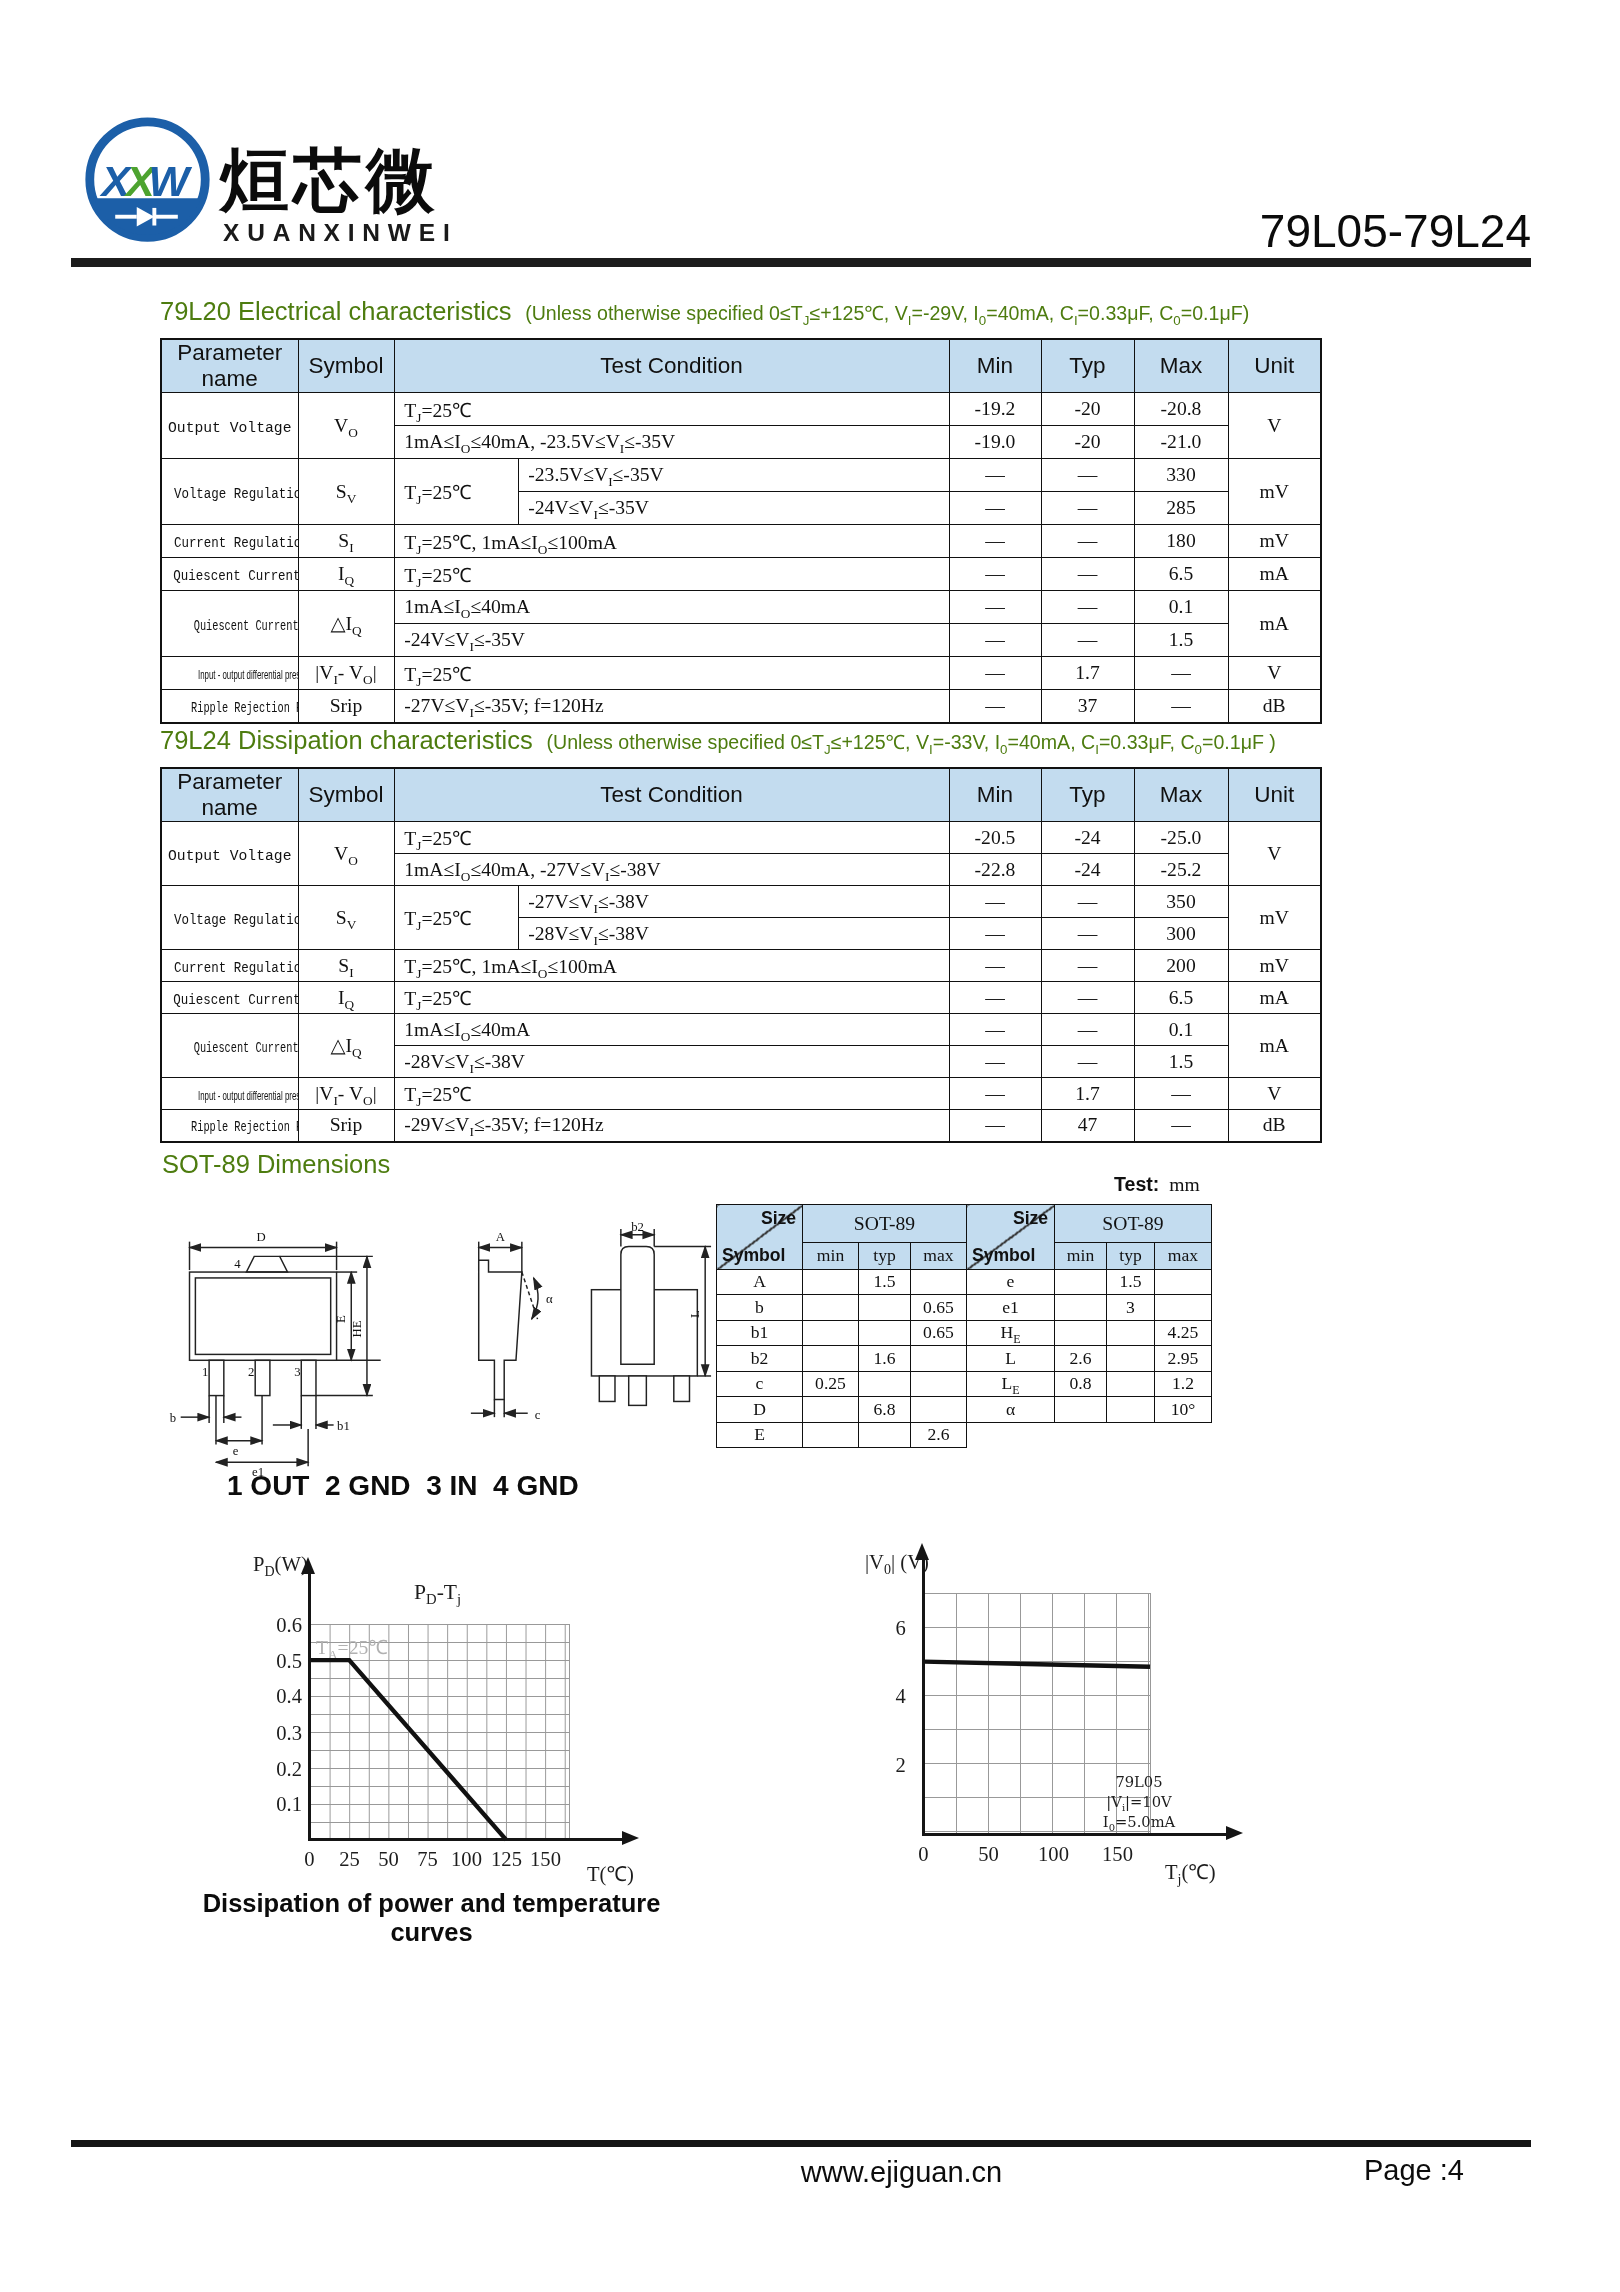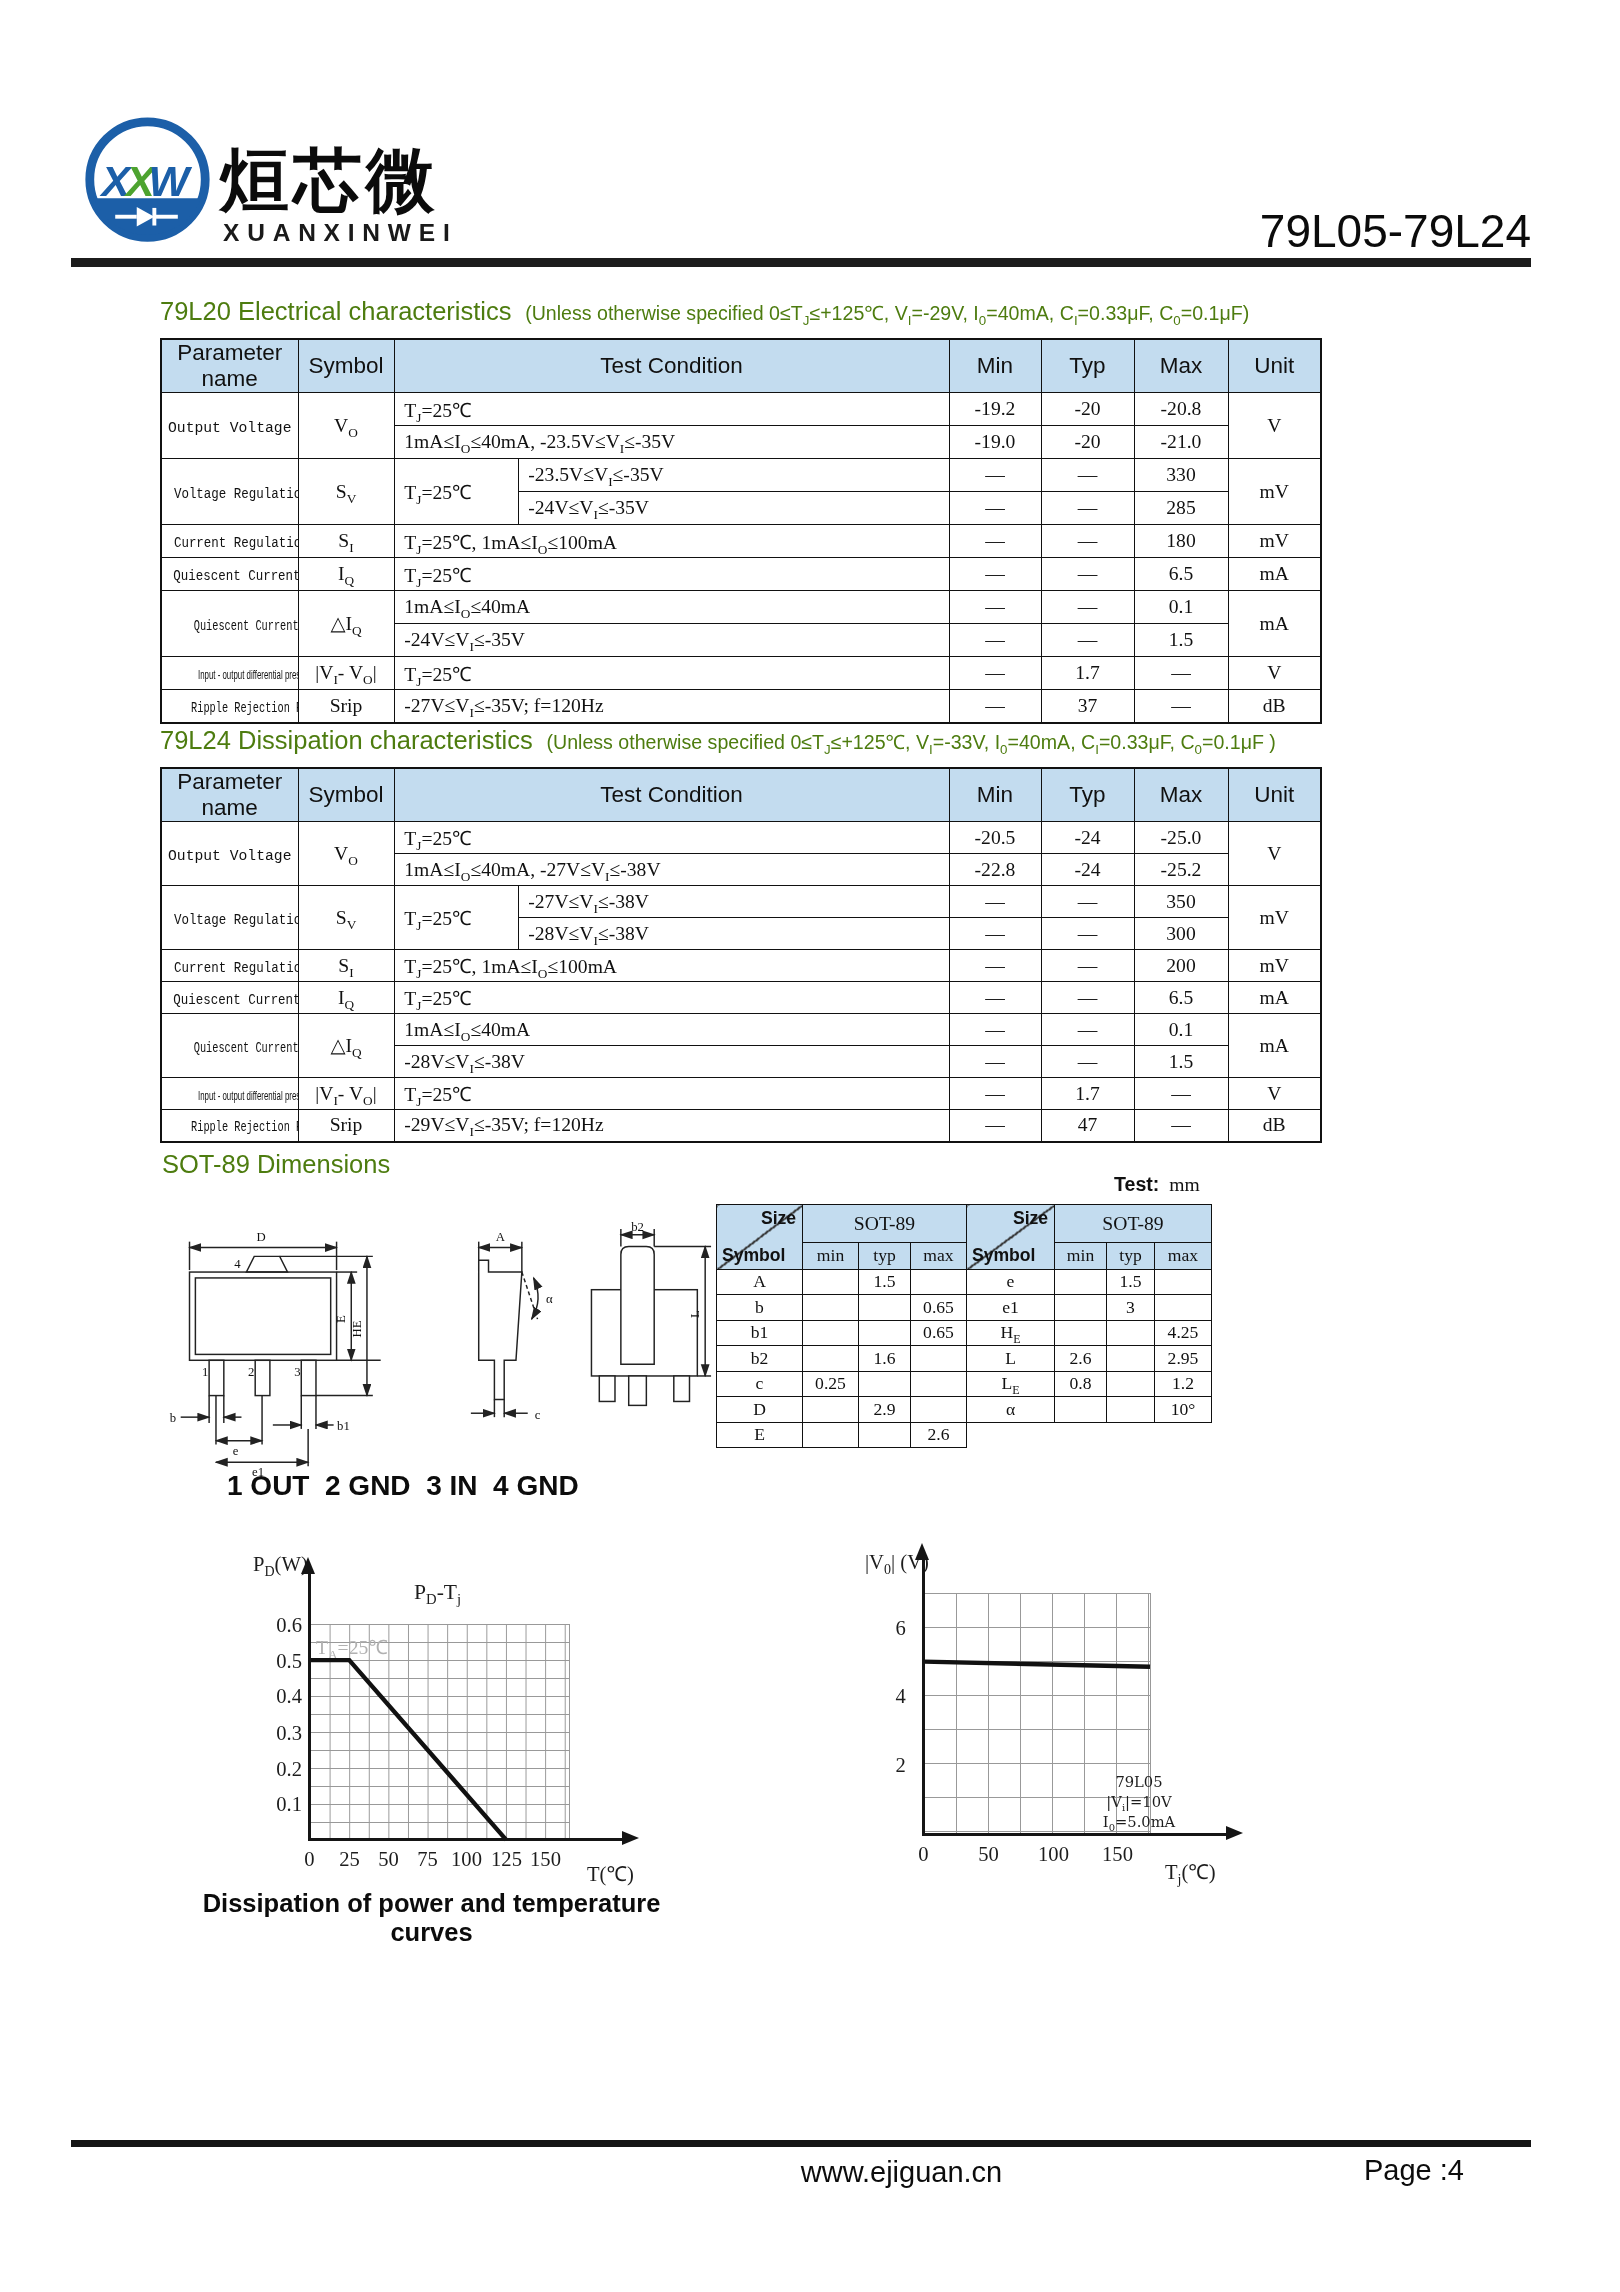--- a/index.html
+++ b/index.html
@@ -500,21 +500,21 @@
         <td></td>
         <td></td>
         <td>L<sub>E</sub></td>
         <td>0.8</td>
         <td></td>
         <td>1.2</td>
       </tr>
       <tr>
         <td>D</td>
         <td></td>
-        <td>2.9</td>
+        <td>6.8</td>
         <td></td>
         <td>α</td>
         <td></td>
         <td></td>
         <td>10°</td>
       </tr>
       <tr>
         <td>E</td>
         <td></td>
         <td></td>

